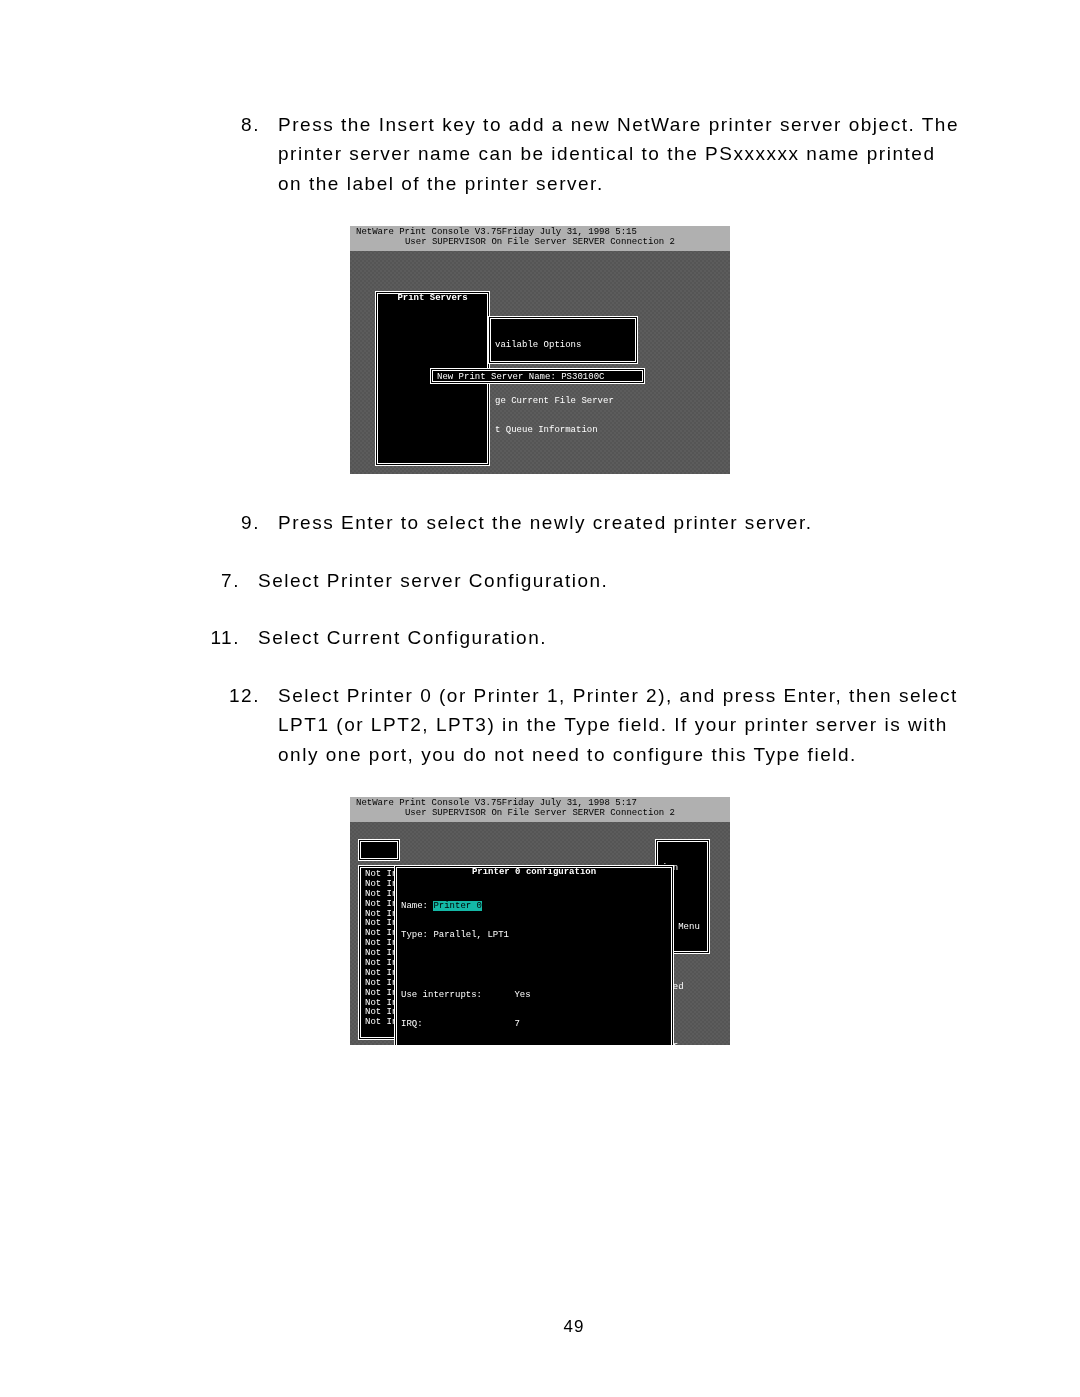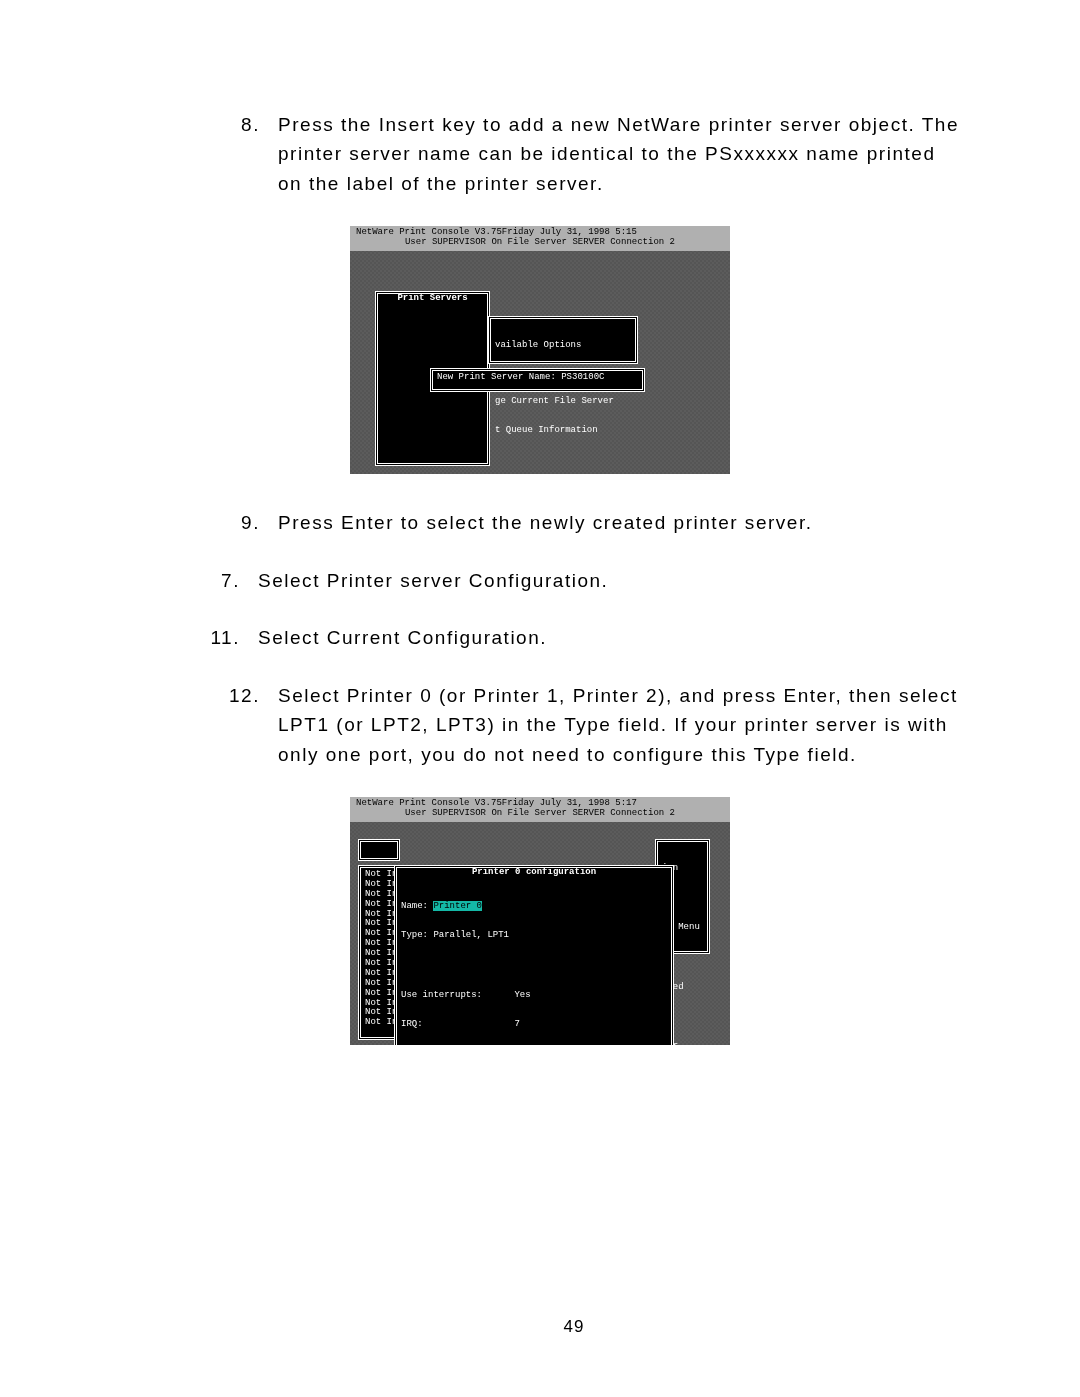--- a/index.html
+++ b/index.html
@@ -133,21 +133,21 @@
 
       <div class="panel" style="left:138px; top:90px; width:150px; height:48px;">
         <div class="panel-content">
           <div>vailable Options</div>
           <div style="height:6px;"></div>
           <div>ge Current File Server</div>
           <div>t Queue Information</div>
         </div>
       </div>
 
-      <div class="panel" style="left:80px; top:142px; width:215px; height:24px;">
+      <div class="panel" style="left:80px; top:142px; width:215px; height:16px;">
         <div class="panel-content">New Print Server Name: PS30100C</div>
       </div>
     </div>
   </div>
 
   <ol class="instructions">
     <li class="indent-a">
       <span class="num">9.</span>
       <span class="txt">Press Enter to select the newly created printer server.</span>
     </li>

